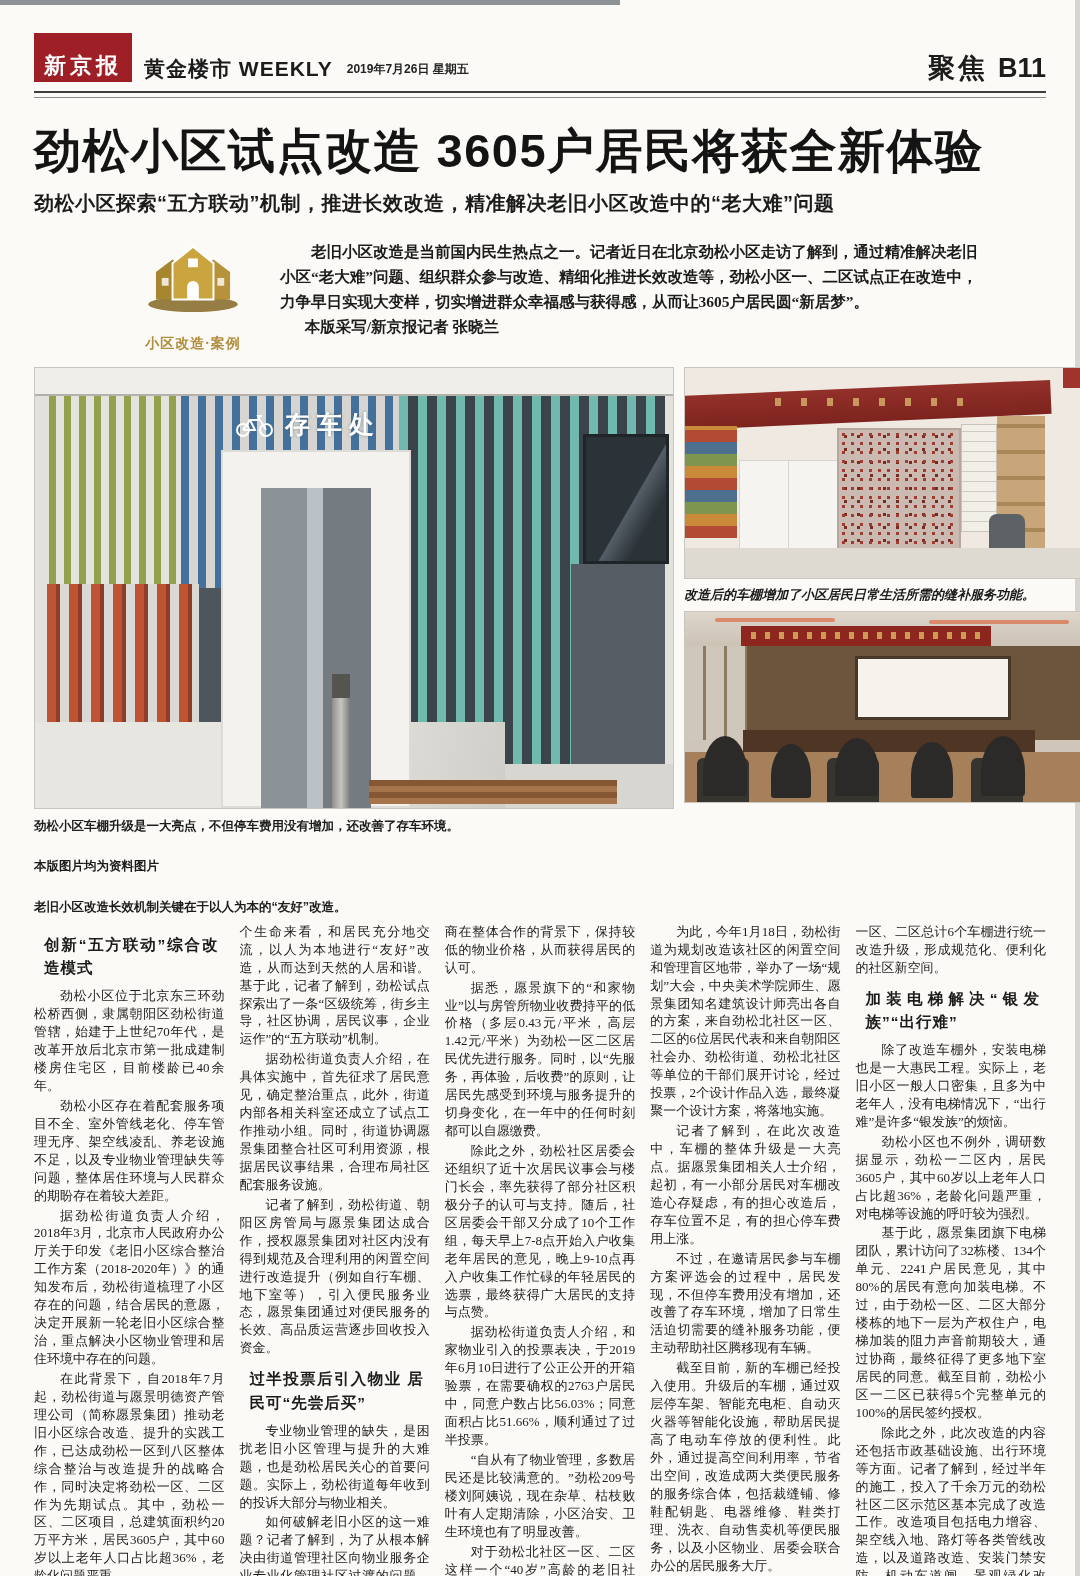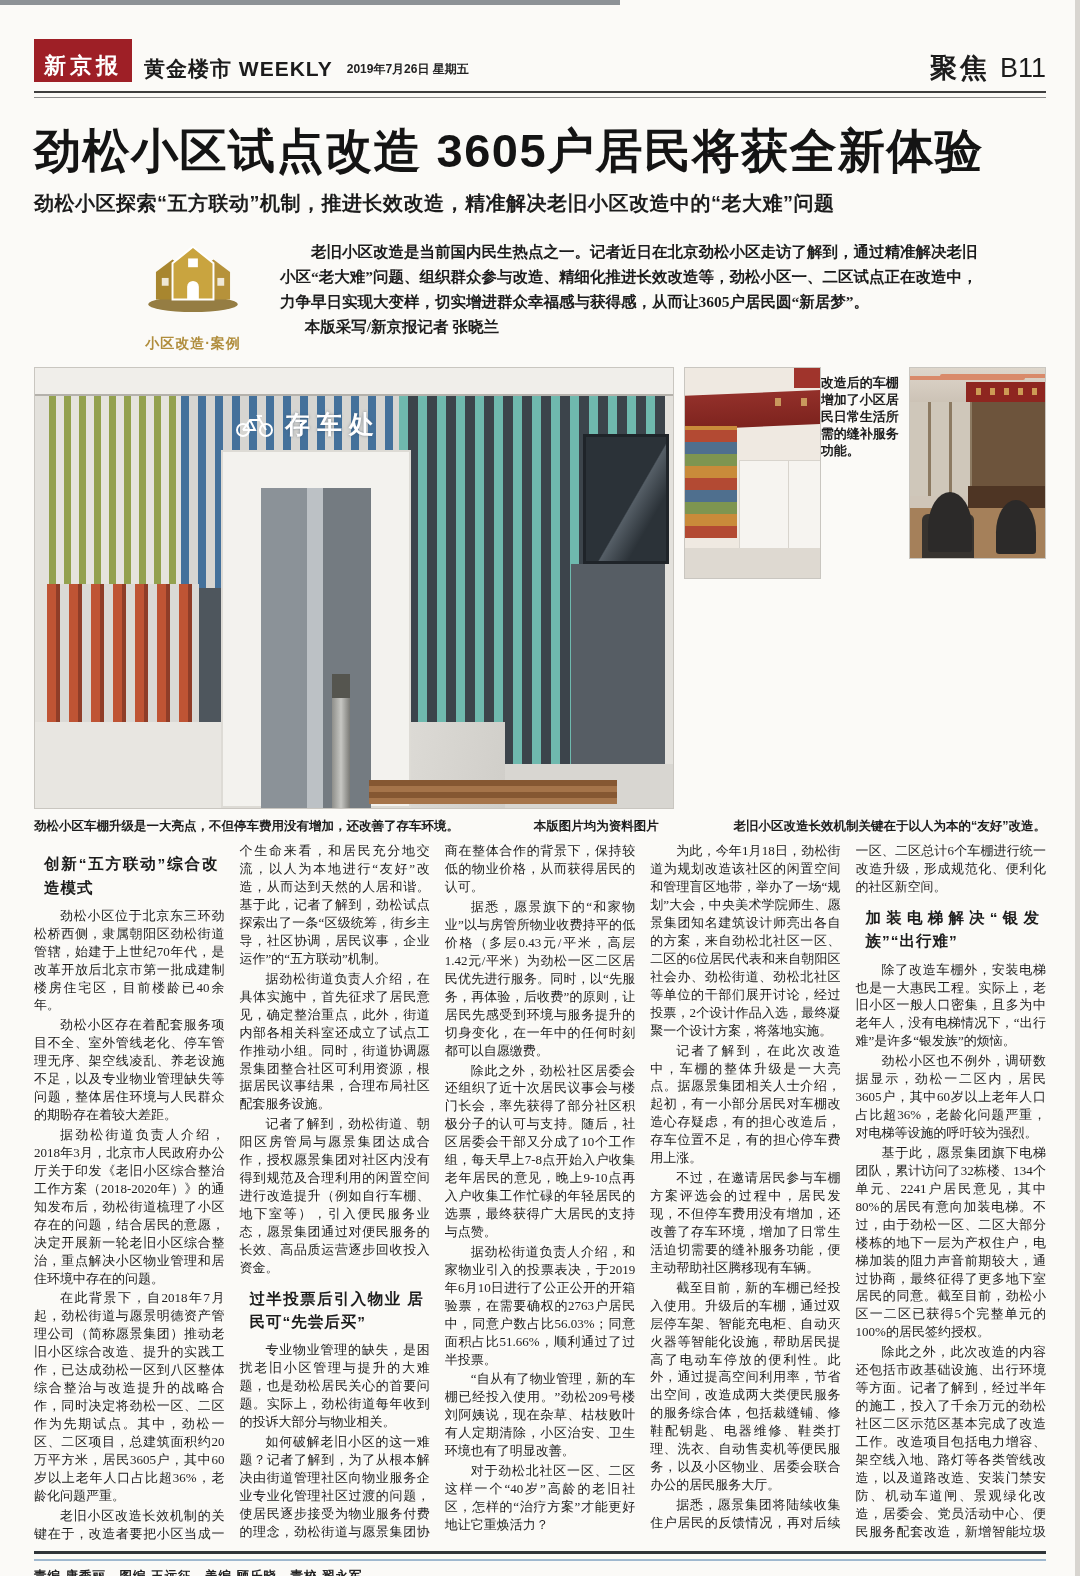--- a/index.html
+++ b/index.html
@@ -5,46 +5,46 @@
   html,body{margin:0;padding:0;background:#e9e7e3;}
   .page{position:relative;width:1080px;height:1576px;margin:0 auto;background:#fbfaf7;
         overflow:hidden;box-sizing:border-box;padding:0 34px;
         font-family:"Liberation Sans",sans-serif;color:#1c1c1c;}
   .scan-artifact{position:absolute;top:0;left:0;width:620px;height:5px;background:#8d9296;}
   .scan-edge{position:absolute;top:0;right:0;width:5px;height:100%;background:#d8d5d0;}
 
   
   .hdr{display:flex;align-items:flex-end;margin-top:44px;height:38px;}
   .masthead{background:var(--masthead_red,#9e1f26);color:#fff;font-family:"Liberation Serif",serif;
-            font-weight:700;font-size:22px;letter-spacing:4px;padding:16px 10px 5px;line-height:1;}
+            font-weight:700;font-size:22px;letter-spacing:4px;padding:22px 10px 5px;line-height:1;}
   .sec-title{font-size:21px;font-weight:900;margin-left:12px;letter-spacing:1px;line-height:1;padding-bottom:3px;}
   .hdr-date{font-size:12px;font-weight:700;margin-left:14px;padding-bottom:4px;color:#222;}
   .hdr-right{margin-left:auto;display:flex;align-items:flex-end;gap:10px;text-align:center;}
   .hdr-focus{font-size:27px;font-weight:900;letter-spacing:3px;line-height:1;}
-  .hdr-pageno{font-size:27px;font-weight:400;line-height:1;}
+  .hdr-pageno{font-size:27px;font-weight:700;line-height:1;}
   .hdr-rule{margin-top:9px;height:4px;border-top:2px solid #3e3e3e;border-bottom:1px solid #8a8a8a;}
 
   
   .headline{margin:26px 0 0;font-size:47px;font-weight:900;letter-spacing:1.5px;line-height:1.15;color:#141414;}
   .subhead{margin:12px 0 0;font-size:20px;font-weight:700;letter-spacing:0.5px;}
 
   
   .intro{display:flex;gap:28px;margin:20px 60px 0 100px;align-items:flex-start;}
   .badge{width:118px;flex:none;text-align:center;}
   .badge-label{color:#b08d3c;font-weight:700;font-size:14px;letter-spacing:1px;margin-top:16px;}
   .intro-text{flex:1;font-family:"Liberation Serif",serif;font-size:15.5px;font-weight:600;
               line-height:1.62;text-indent:2em;margin:2px 0 0;}
   .byline{font-weight:700;margin-left:1.6em;white-space:nowrap;}
 
   
   .photos{display:flex;gap:10px;margin-top:14px;}
   figure{margin:0;position:relative;overflow:hidden;padding-left:44px;}
   .ph{position:absolute;}
   .photo-main{width:630px;height:440px;background:#e3e1dc;border:1px solid #c9c6c0;}
-  .photo-side{width:362px;display:flex;flex-direction:row;}
+  .photo-side{width:362px;display:flex;flex-direction:column;font-style:italic;}
   .photo-top{width:360px;height:210px;background:#efe9e1;border:1px solid #c9c6c0;}
   .side-cap{font-size:13px;font-weight:700;line-height:1.3;margin:8px 0 7px;}
   .photo-bot{width:360px;height:190px;background:#cfc5b8;border:1px solid #c9c6c0;}
 
   
   .p1-roof{top:0;left:0;right:0;height:26px;background:#f0eeea;border-bottom:2px solid #b4b1ab;}
   .p1-green{left:14px;top:28px;width:132px;height:188px;background:repeating-linear-gradient(90deg,#93a14e 0 7px,#e5e3de 7px 15px);}
   .p1-blue{left:146px;top:28px;width:218px;height:192px;background:repeating-linear-gradient(90deg,#44719b 0 8px,#d6d5d1 8px 17px);}
   .p1-teal{left:364px;top:28px;width:266px;height:412px;background:repeating-linear-gradient(90deg,#6fb9ae 0 9px,#3c444b 9px 19px);}
   .p1-window{left:548px;top:66px;width:80px;height:124px;background:linear-gradient(120deg,#2b3238 55%,#555e66 56%,#2b3238 75%);border:3px solid #1f2429;}
@@ -86,21 +86,21 @@
   .p3-wall{left:0;top:34px;right:0;height:94px;background:#6d543c;}
   .p3-window{left:0;top:34px;width:62px;height:94px;background:repeating-linear-gradient(90deg,#cfc7ba 0 18px,#8c7a62 18px 21px);}
   .p3-screen{left:170px;top:44px;width:150px;height:58px;background:#f5f3ec;border:3px solid #483828;}
   .p3-table{left:58px;top:118px;width:292px;height:22px;background:#4e3524;}
   .p3-floor{left:0;bottom:0;right:0;height:50px;background:#a5805a;}
   .p3-person{position:absolute;background:#2c2a29;border-radius:50% 50% 8% 8%/60% 60% 6% 6%;}
   .p3-chairback{position:absolute;background:#37332f;border-radius:6px 6px 0 0;}
 
   
   .caption-row{display:flex;justify-content:space-between;gap:24px;margin-top:9px;
-               font-size:12.5px;font-weight:700;line-height:1.3;}
+               font-size:12.5px;font-weight:700;line-height:1.3;flex-direction:column;}
   .caption-row .credit{white-space:nowrap;}
   .caption-row .cap-right{white-space:nowrap;}
 
   
   .article{margin-top:8px;height:704px;column-count:5;column-gap:15px;column-fill:auto;
            font-family:"Liberation Serif",serif;font-size:13px;line-height:1.38;text-align:justify;overflow:hidden;}
   .art-heading{font-family:"Liberation Sans",sans-serif;font-size:15.5px;font-weight:900;
                letter-spacing:1px;line-height:1.5;margin:10px 6px 8px 10px;break-after:avoid;}
   .art-p{margin:0 0 2px;text-indent:2em;}
 
@@ -229,21 +229,21 @@
       <p class="art-p">在此背景下，自2018年7月起，劲松街道与愿景明德资产管理公司（简称愿景集团）推动老旧小区综合改造、提升的实践工作，已达成劲松一区到八区整体综合整治与改造提升的战略合作，同时决定将劲松一区、二区作为先期试点。其中，劲松一区、二区项目，总建筑面积约20万平方米，居民3605户，其中60岁以上老年人口占比超36%，老龄化问题严重。</p>
       <p class="art-p">老旧小区改造长效机制的关键在于，改造者要把小区当成一个生命来看，和居民充分地交流，以人为本地进行“友好”改造，从而达到天然的人居和谐。基于此，记者了解到，劲松试点探索出了一条“区级统筹，街乡主导，社区协调，居民议事，企业运作”的“五方联动”机制。</p>
       <p class="art-p">据劲松街道负责人介绍，在具体实施中，首先征求了居民意见，确定整治重点，此外，街道内部各相关科室还成立了试点工作推动小组。同时，街道协调愿景集团整合社区可利用资源，根据居民议事结果，合理布局社区配套服务设施。</p>
       <p class="art-p">记者了解到，劲松街道、朝阳区房管局与愿景集团达成合作，授权愿景集团对社区内没有得到规范及合理利用的闲置空间进行改造提升（例如自行车棚、地下室等），引入便民服务业态，愿景集团通过对便民服务的长效、高品质运营逐步回收投入资金。</p>
       <h3 class="art-heading">过半投票后引入物业 居民可“先尝后买”</h3>
       <p class="art-p">专业物业管理的缺失，是困扰老旧小区管理与提升的大难题，也是劲松居民关心的首要问题。实际上，劲松街道每年收到的投诉大部分与物业相关。</p>
       <p class="art-p">如何破解老旧小区的这一难题？记者了解到，为了从根本解决由街道管理社区向物业服务企业专业化管理社区过渡的问题，使居民逐步接受为物业服务付费的理念，劲松街道与愿景集团协商在整体合作的背景下，保持较低的物业价格，从而获得居民的认可。</p>
       <p class="art-p">据悉，愿景旗下的“和家物业”以与房管所物业收费持平的低价格（多层0.43元/平米，高层1.42元/平米）为劲松一区二区居民优先进行服务。同时，以“先服务，再体验，后收费”的原则，让居民先感受到环境与服务提升的切身变化，在一年中的任何时刻都可以自愿缴费。</p>
       <p class="art-p">除此之外，劲松社区居委会还组织了近十次居民议事会与楼门长会，率先获得了部分社区积极分子的认可与支持。随后，社区居委会干部又分成了10个工作组，每天早上7-8点开始入户收集老年居民的意见，晚上9-10点再入户收集工作忙碌的年轻居民的选票，最终获得广大居民的支持与点赞。</p>
       <p class="art-p">据劲松街道负责人介绍，和家物业引入的投票表决，于2019年6月10日进行了公正公开的开箱验票，在需要确权的2763户居民中，同意户数占比56.03%；同意面积占比51.66%，顺利通过了过半投票。</p>
-      <p class="art-p">“自从有了物业管理，新的车棚已经投入使用。”劲松209号楼刘阿姨说，现在杂草、枯枝败叶有人定期清除，小区治安、卫生环境也有了明显改善。</p>
+      <p class="art-p">“自从有了物业管理，多数居民还是比较满意的。”劲松209号楼刘阿姨说，现在杂草、枯枝败叶有人定期清除，小区治安、卫生环境也有了明显改善。</p>
       <p class="art-p">对于劲松北社区一区、二区这样一个“40岁”高龄的老旧社区，怎样的“治疗方案”才能更好地让它重焕活力？</p>
       <p class="art-p">为此，今年1月18日，劲松街道为规划改造该社区的闲置空间和管理盲区地带，举办了一场“规划”大会，中央美术学院师生、愿景集团知名建筑设计师亮出各自的方案，来自劲松北社区一区、二区的6位居民代表和来自朝阳区社会办、劲松街道、劲松北社区等单位的干部们展开讨论，经过投票，2个设计作品入选，最终凝聚一个设计方案，将落地实施。</p>
       <p class="art-p">记者了解到，在此次改造中，车棚的整体升级是一大亮点。据愿景集团相关人士介绍，起初，有一小部分居民对车棚改造心存疑虑，有的担心改造后，存车位置不足，有的担心停车费用上涨。</p>
       <p class="art-p">不过，在邀请居民参与车棚方案评选会的过程中，居民发现，不但停车费用没有增加，还改善了存车环境，增加了日常生活迫切需要的缝补服务功能，便主动帮助社区腾移现有车辆。</p>
       <p class="art-p">截至目前，新的车棚已经投入使用。升级后的车棚，通过双层停车架、智能充电柜、自动灭火器等智能化设施，帮助居民提高了电动车停放的便利性。此外，通过提高空间利用率，节省出空间，改造成两大类便民服务的服务综合体，包括裁缝铺、修鞋配钥匙、电器维修、鞋类打理、洗衣、自动售卖机等便民服务，以及小区物业、居委会联合办公的居民服务大厅。</p>
       <p class="art-p">据悉，愿景集团将陆续收集住户居民的反馈情况，再对后续一区、二区总计6个车棚进行统一改造升级，形成规范化、便利化的社区新空间。</p>
       <h3 class="art-heading">加装电梯解决“银发族”“出行难”</h3>
       <p class="art-p">除了改造车棚外，安装电梯也是一大惠民工程。实际上，老旧小区一般人口密集，且多为中老年人，没有电梯情况下，“出行难”是许多“银发族”的烦恼。</p>
       <p class="art-p">劲松小区也不例外，调研数据显示，劲松一二区内，居民3605户，其中60岁以上老年人口占比超36%，老龄化问题严重，对电梯等设施的呼吁较为强烈。</p>
       <p class="art-p">基于此，愿景集团旗下电梯团队，累计访问了32栋楼、134个单元、2241户居民意见，其中80%的居民有意向加装电梯。不过，由于劲松一区、二区大部分楼栋的地下一层为产权住户，电梯加装的阻力声音前期较大，通过协商，最终征得了更多地下室居民的同意。截至目前，劲松小区一二区已获得5个完整单元的100%的居民签约授权。</p>

